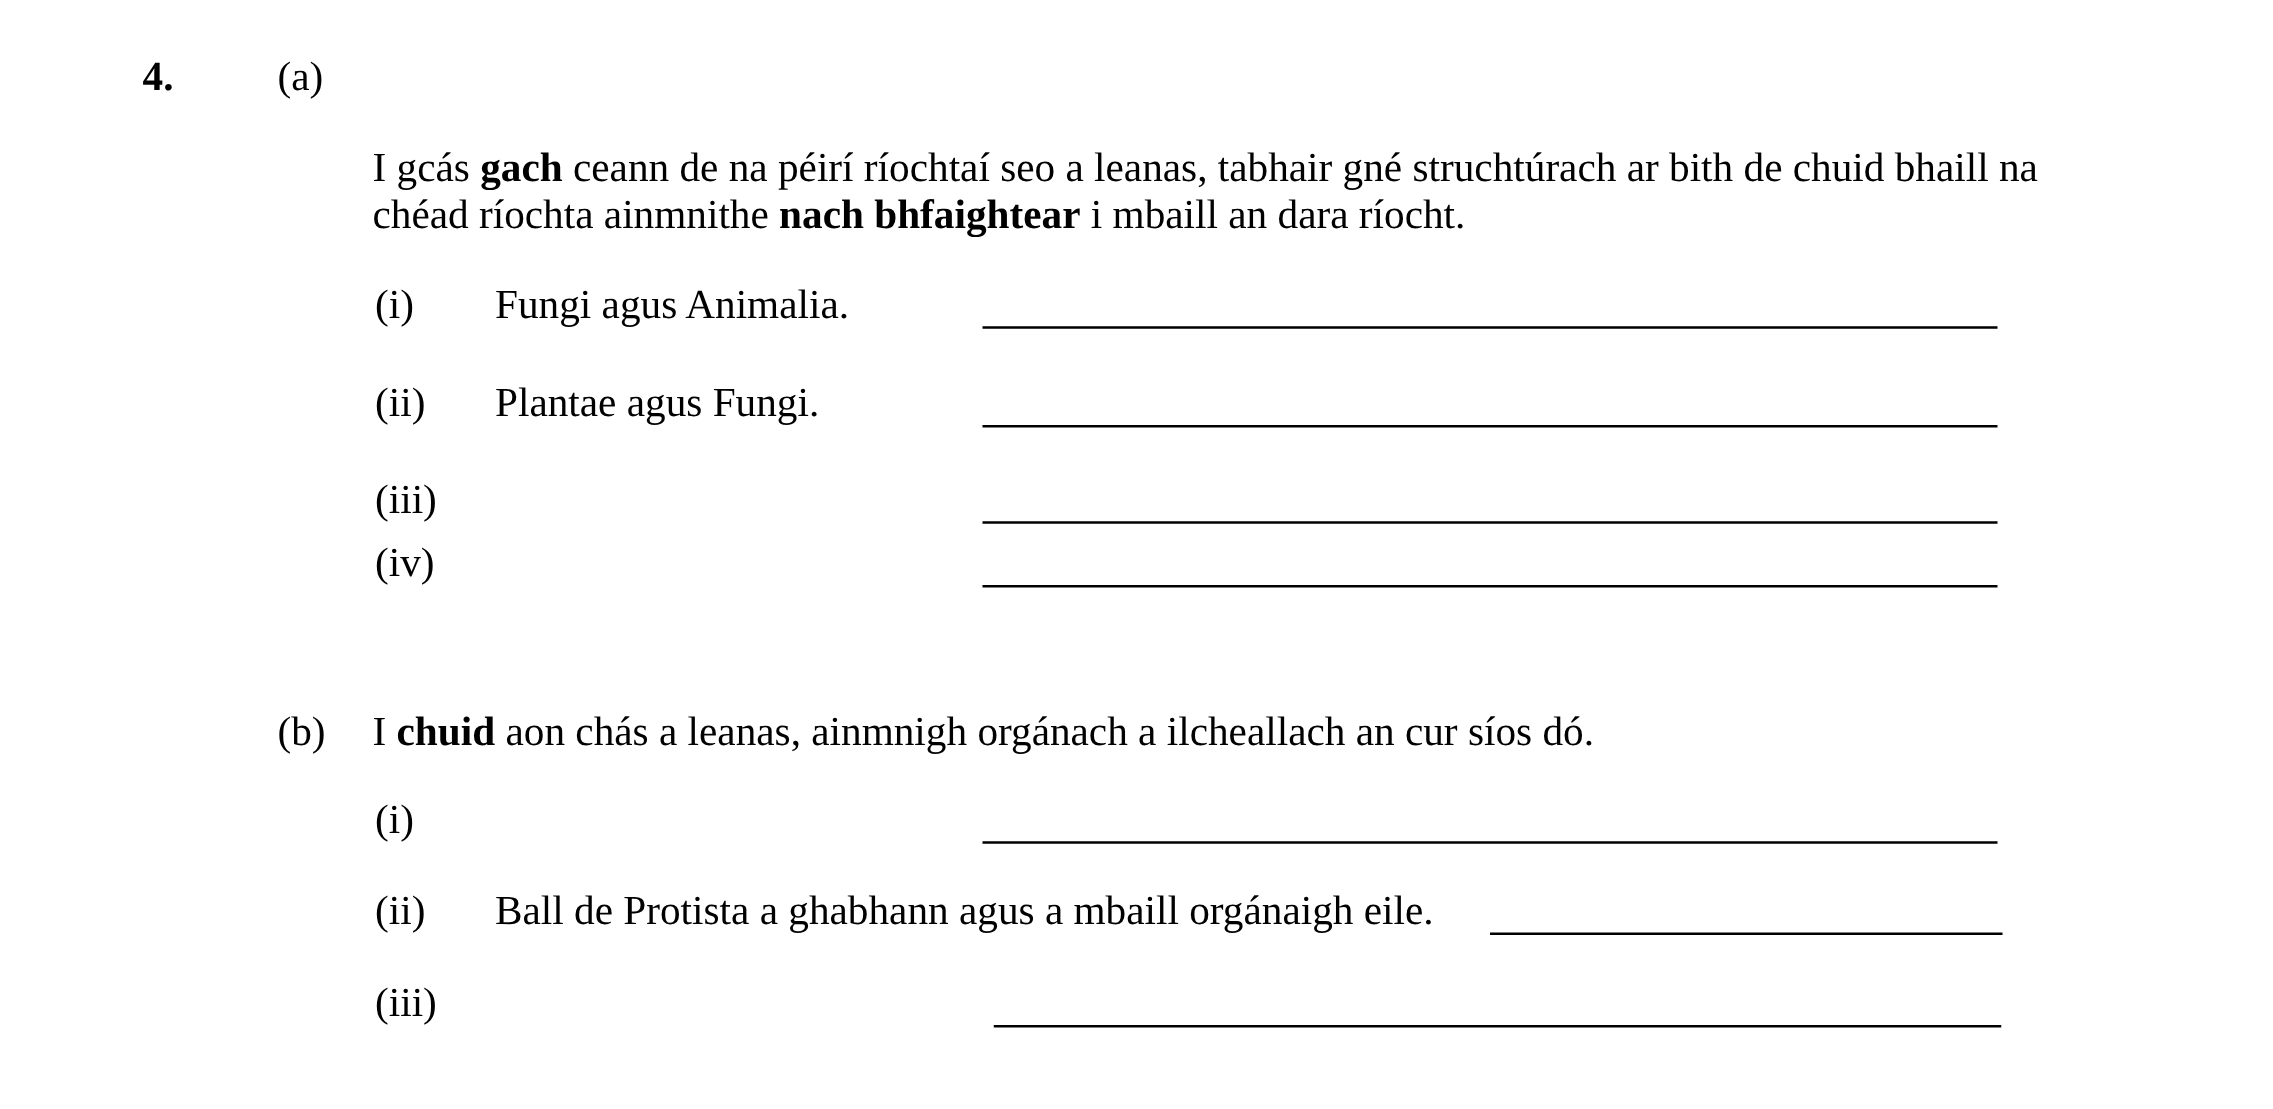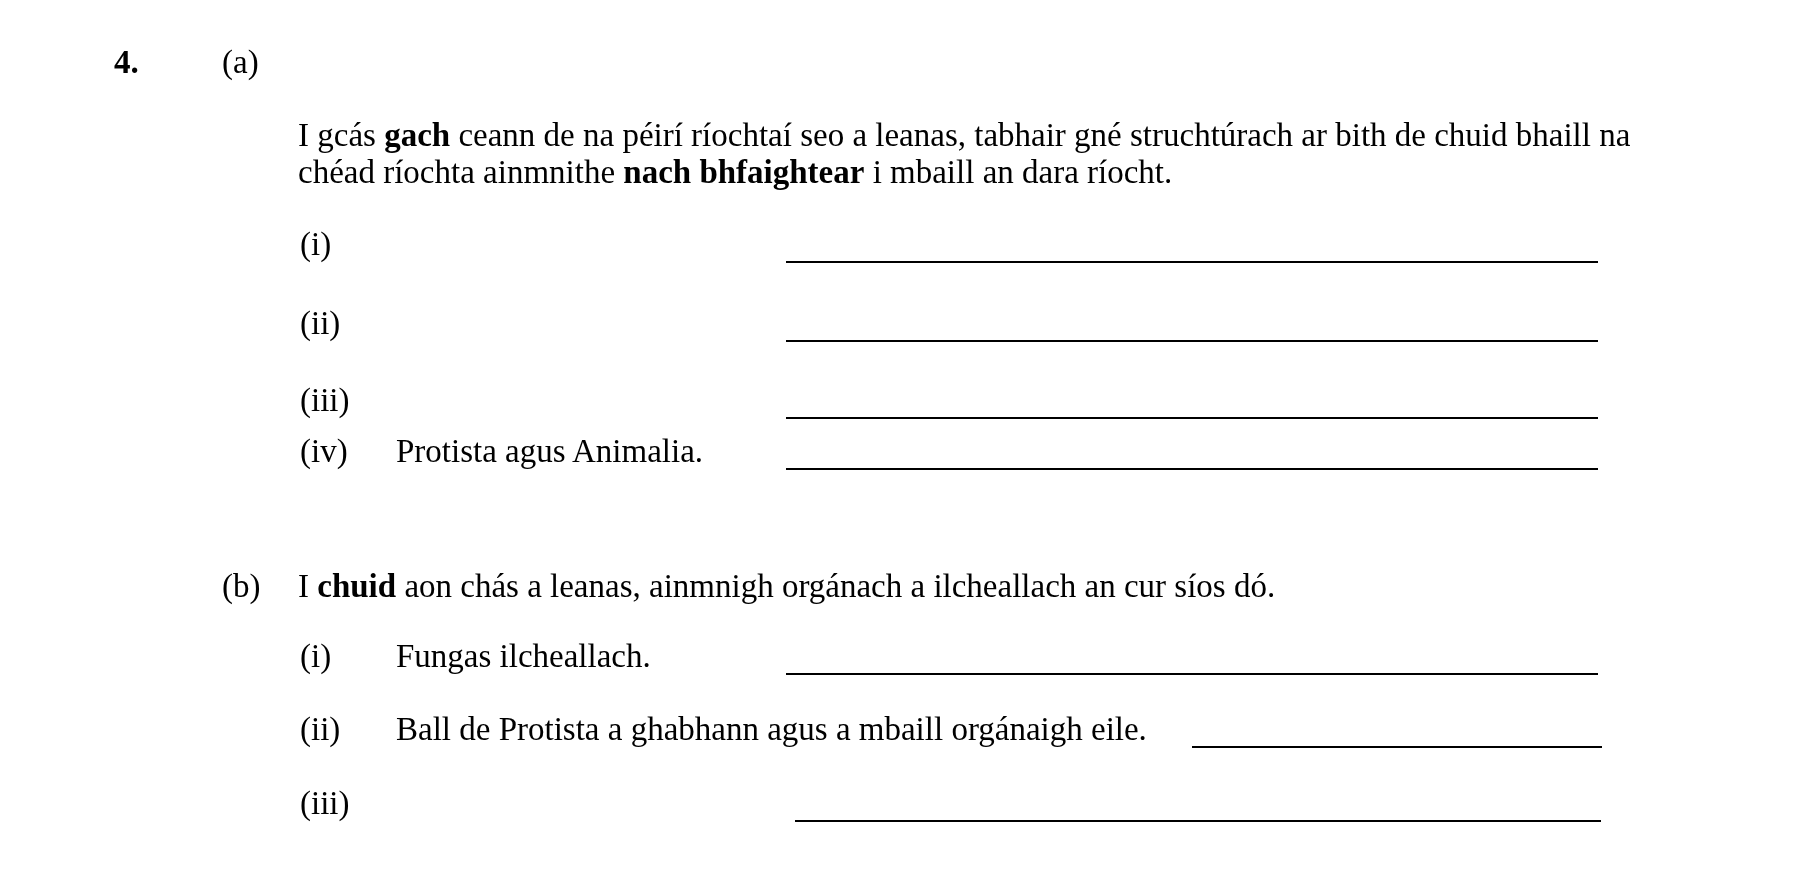--- a/index.html
+++ b/index.html
@@ -46,49 +46,49 @@
   <div class="abs body-text" style="top:117px">
     <span>I gcás </span><span class="bold">gach</span><span> ceann de na péirí ríochtaí seo a leanas, tabhair gné struchtúrach ar bith de chuid bhaill na</span>
   </div>
 
   <div class="abs body-text" style="top:154px">
     <span>chéad ríochta ainmnithe </span><span class="bold">nach bhfaightear</span><span> i mbaill an dara ríocht.</span>
   </div>
 
   <div class="item-row" style="top:226px">
     <span class="item-label">(i)</span>
+    <span class="item-text">Fungi agus Animalia.</span>
     <span class="blank blank-long"></span>
   </div>
 
   <div class="item-row" style="top:305px">
     <span class="item-label">(ii)</span>
+    <span class="item-text">Plantae agus Fungi.</span>
     <span class="blank blank-long"></span>
   </div>
 
   <div class="item-row" style="top:382px">
     <span class="item-label">(iii)</span>
     <span class="blank blank-long"></span>
   </div>
 
   <div class="item-row" style="top:433px">
     <span class="item-label">(iv)</span>
-    <span class="item-text">Protista agus Animalia.</span>
     <span class="blank blank-long"></span>
   </div>
 
   <div class="item-row" style="top:568px">
     <span class="abs part-label">(b)</span>
     <span class="abs body-text">
       <span>I </span><span class="bold">chuid</span><span> aon chás a leanas, ainmnigh orgánach a ilcheallach an cur síos dó.</span>
     </span>
   </div>
 
   <div class="item-row" style="top:638px">
     <span class="item-label">(i)</span>
-    <span class="item-text">Fungas ilcheallach.</span>
     <span class="blank blank-long"></span>
   </div>
 
   <div class="item-row" style="top:711px">
     <span class="item-label">(ii)</span>
     <span class="item-text">Ball de Protista a ghabhann agus a mbaill orgánaigh eile.</span>
     <span class="blank blank-b2"></span>
   </div>
 
   <div class="item-row" style="top:785px">

